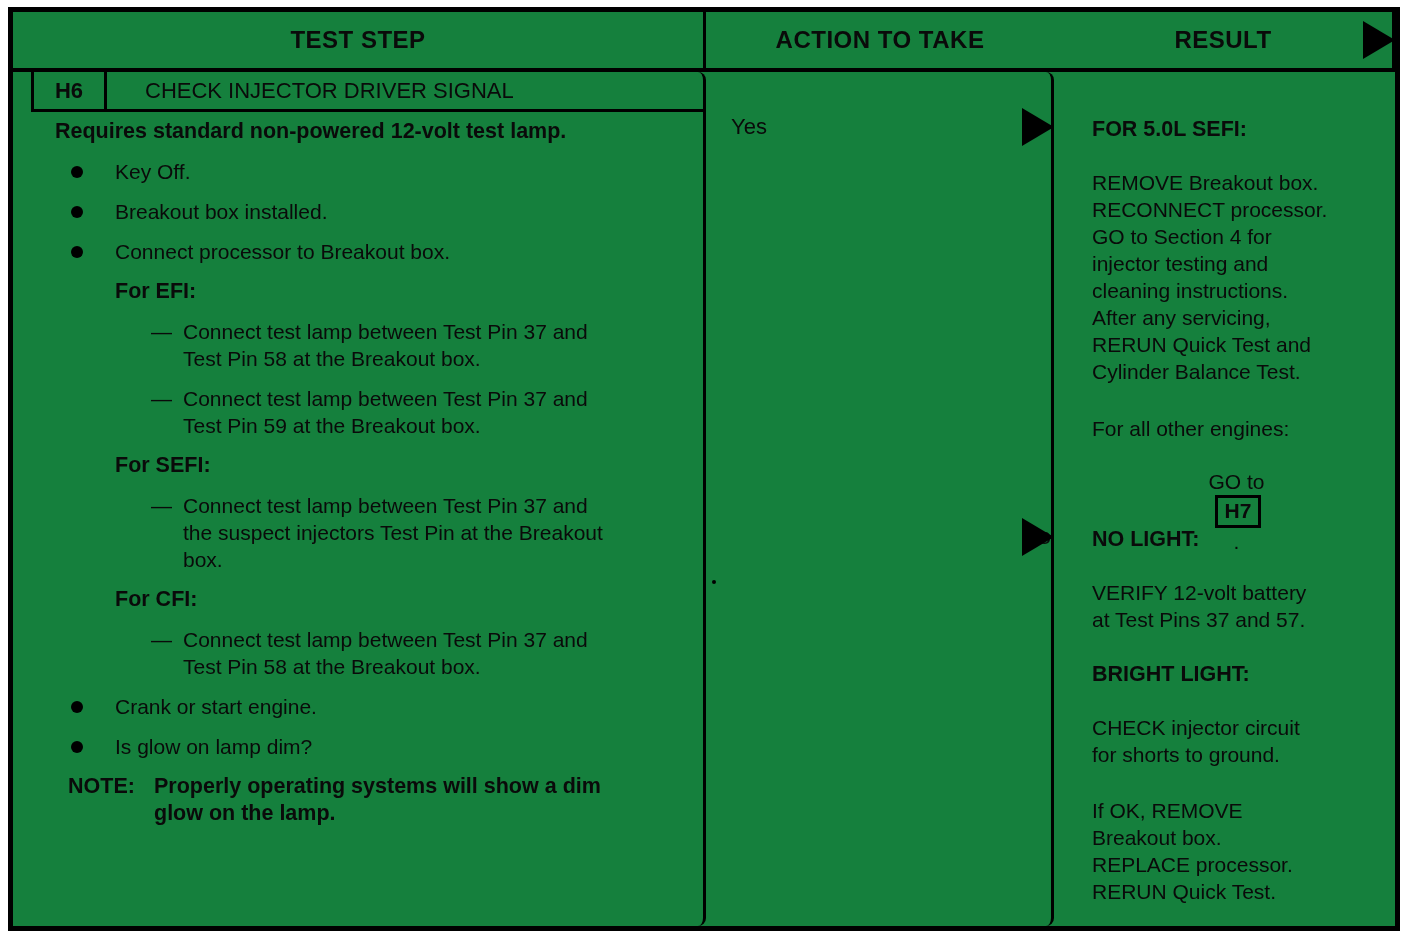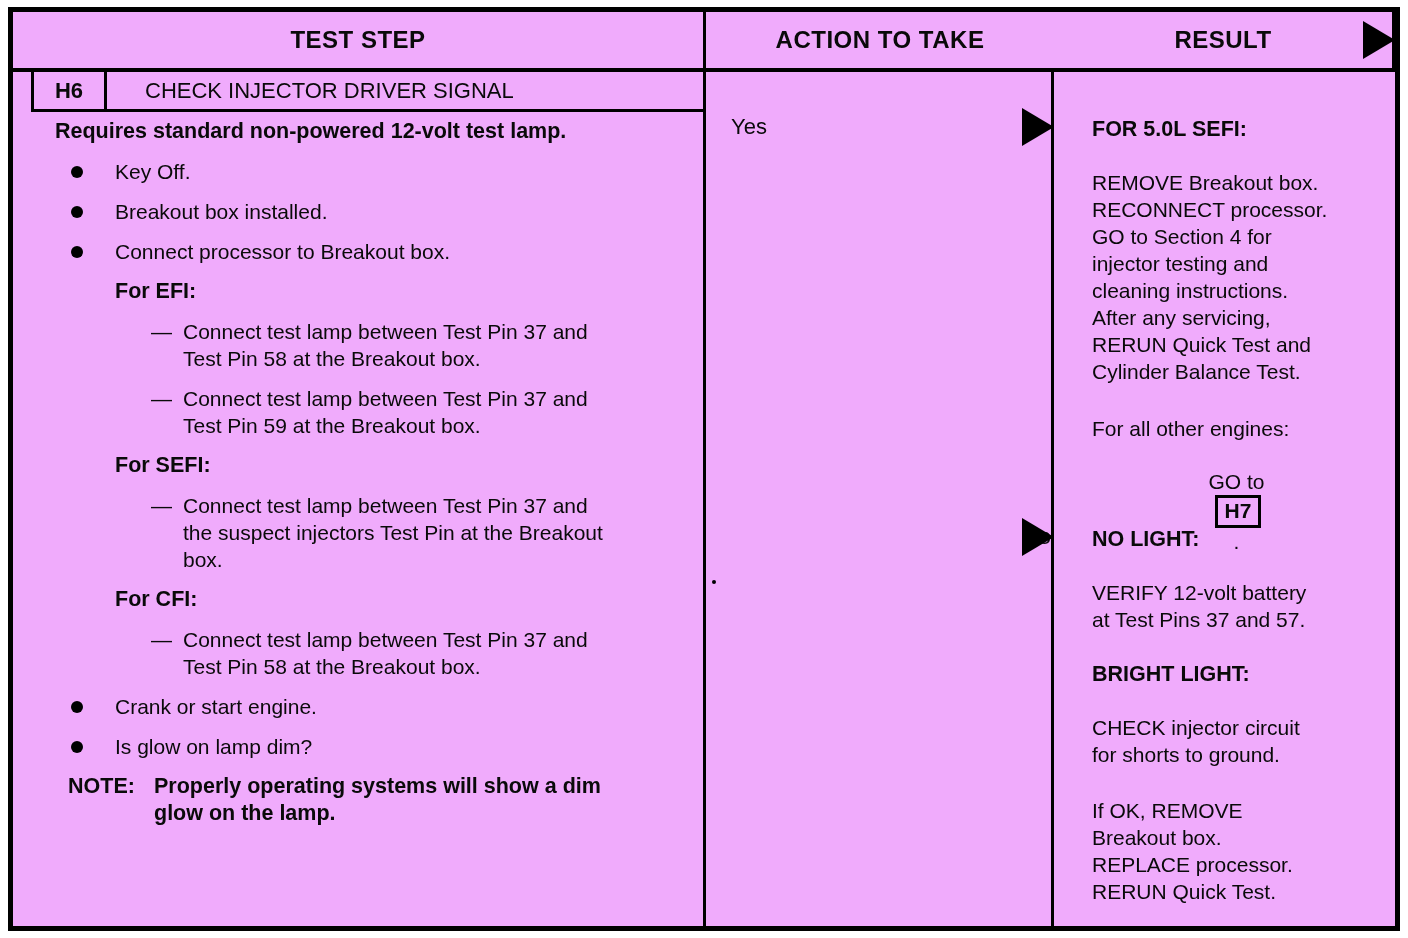--- a/index.html
+++ b/index.html
@@ -8,21 +8,21 @@
     width: 1408px; height: 938px;
     font-family: "Liberation Sans", "DejaVu Sans", sans-serif;
     color: #0a0a0a;
     position: relative;
     overflow: hidden;
   }
   .page {
     position: absolute; left: 8px; top: 7px;
     width: 1392px; height: 924px;
     border: 5px solid #000;
-    background: #f0abfc;
+    background: #15803d;
     display: grid;
     grid-template-columns: 693px 348px 1fr;
     grid-template-rows: 60px 1fr;
   }
   
   .hcell {
     border-bottom: 4px solid #000;
     display: flex; align-items: center; justify-content: center;
     font-weight: bold; font-size: 24px;
     letter-spacing: 0.5px;
@@ -32,21 +32,21 @@
   .arrow {
     width: 0; height: 0;
     border-top: 19px solid transparent;
     border-bottom: 19px solid transparent;
     border-left: 32px solid #000;
     display: inline-block;
   }
   .hcell .arrow { position: absolute; right: -3px; top: 9px; }
   
   .bodycell { position: relative; }
-  .bodycell.c1, .bodycell.c2 { border-right: 3px solid #000; }
+  .bodycell.c1, .bodycell.c2 { border-right: 3px solid #000; border-radius: 8px; }
   
   .step-header {
     display: flex; align-items: stretch;
     margin-left: 18px;
     border-bottom: 3px solid #000;
     height: 40px;
   }
   .step-id {
     width: 76px;
     border-left: 3px solid #000;

